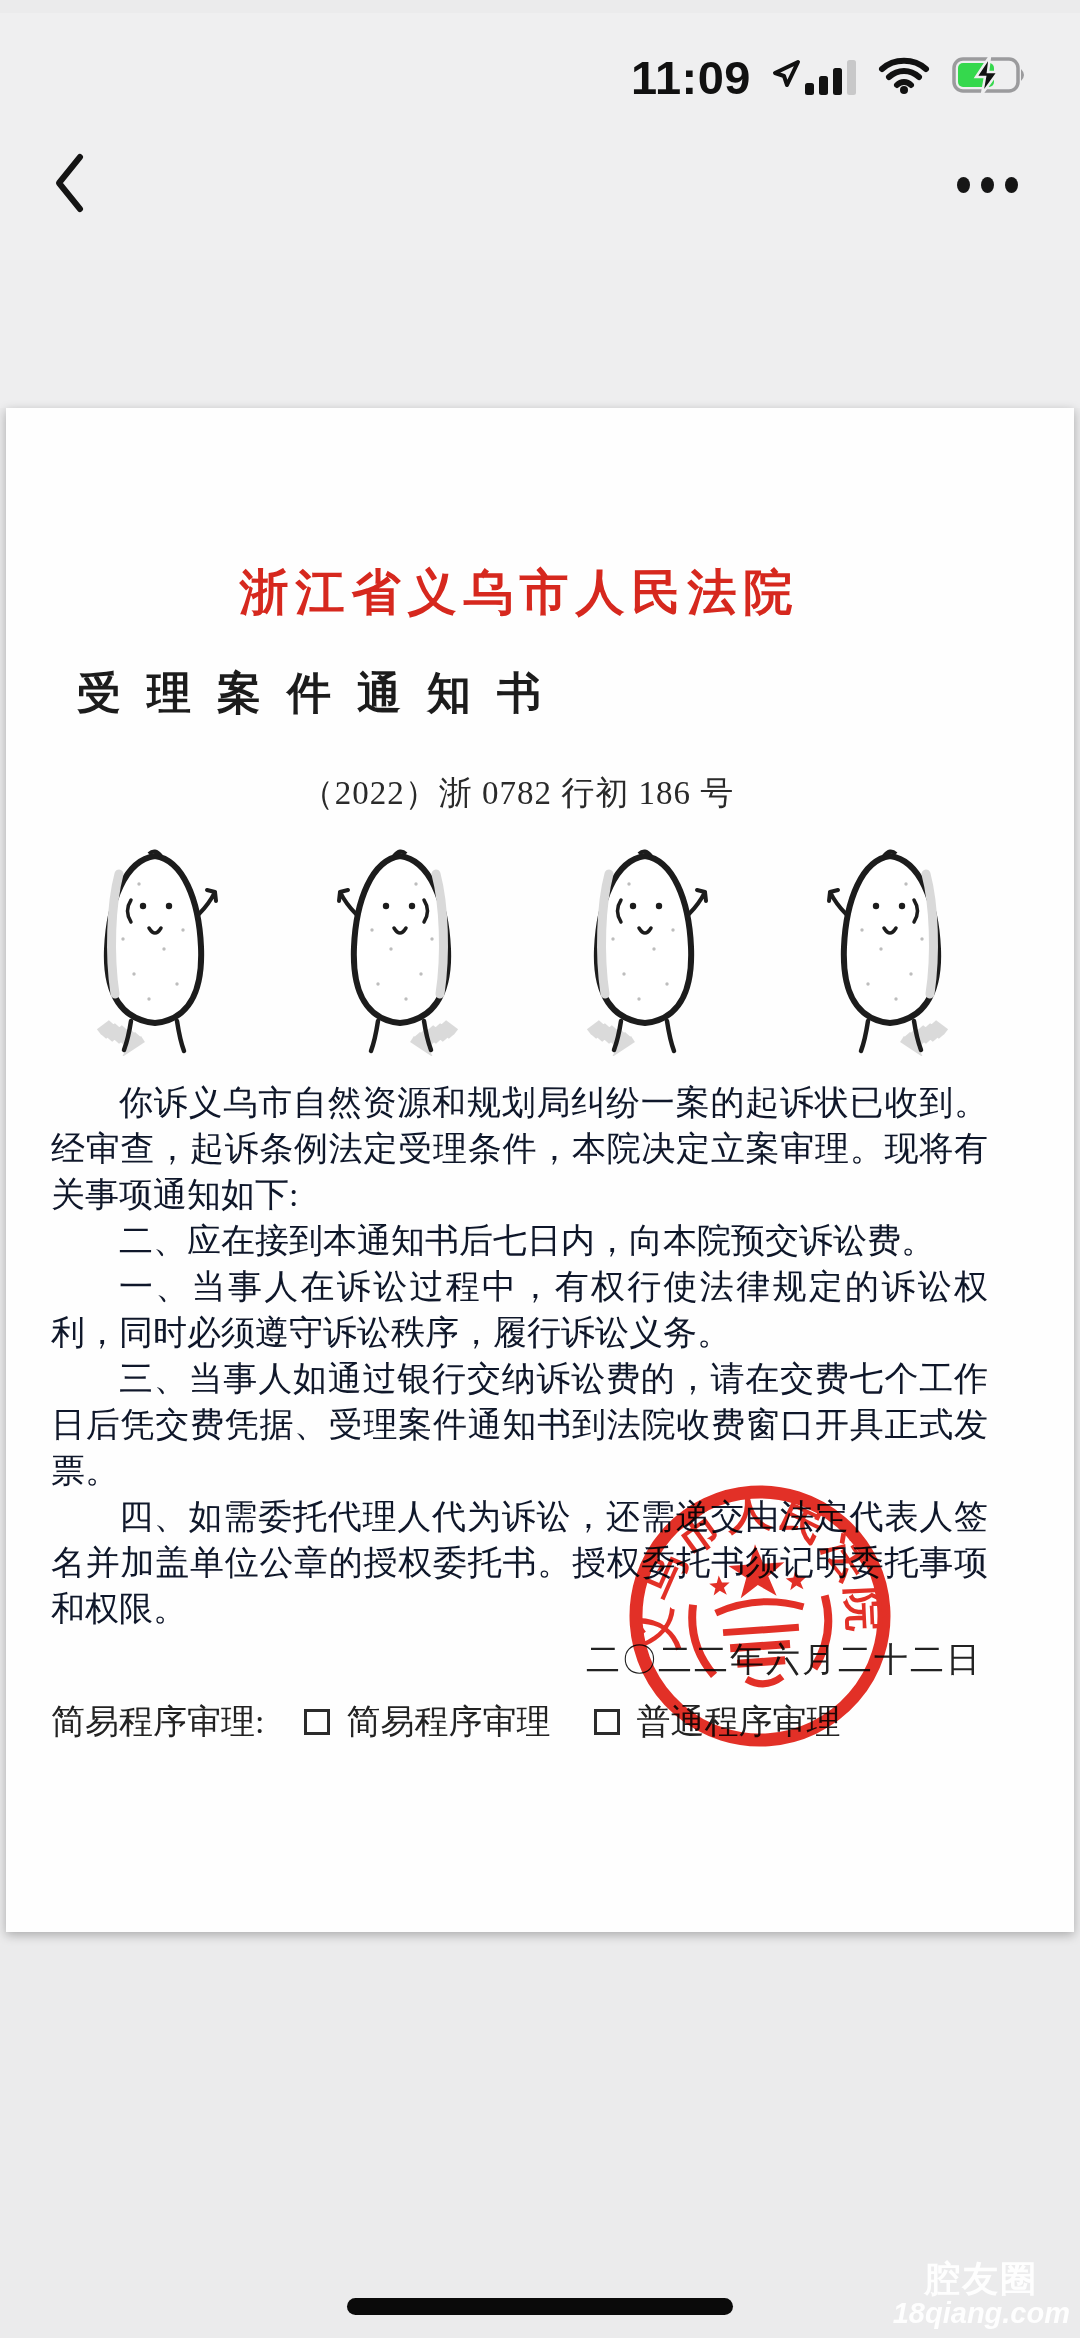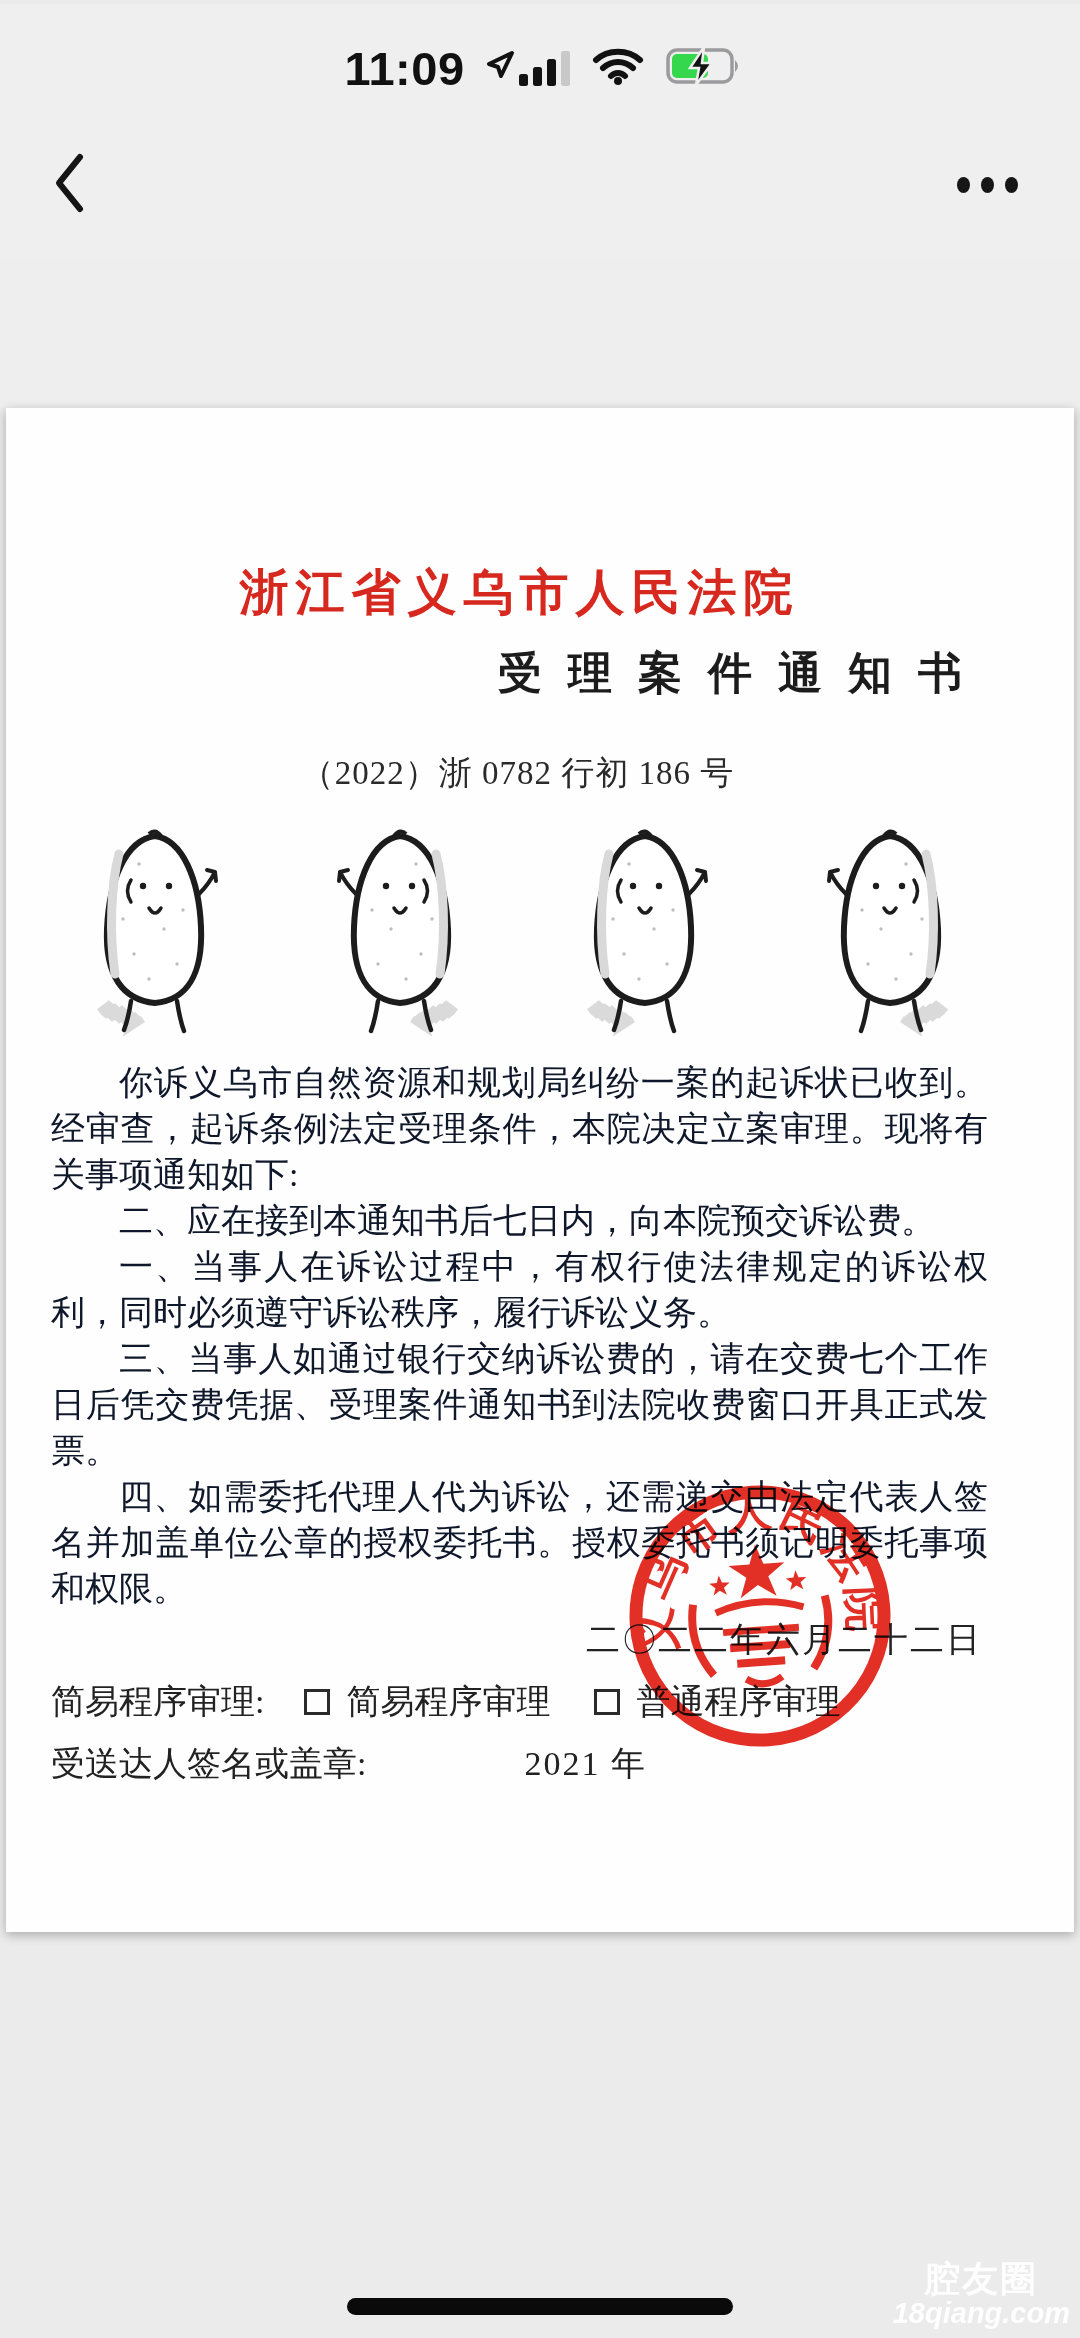--- a/index.html
+++ b/index.html
@@ -6,23 +6,23 @@
   html,body { width:1080px; height:2338px; }
   body {
     font-family:"Liberation Sans", sans-serif;
     background:#ebebec;
     position:relative;
     overflow:hidden;
     color:#1a1a1a;
   }
   
   .statusbar {
-    position:absolute; top:4px; left:0; width:1080px; height:110px;
+    position:absolute; top:13px; left:0; width:1080px; height:110px;
     background:#efeff0;
-    display:flex; align-items:center; justify-content:center;
+    display:flex; align-items:center; justify-content:flex-end;
     padding:18px 50px 0 58px;
   }
   .status-left { display:flex; align-items:center; gap:14px; }
   .status-time { font-size:47px; font-weight:700; letter-spacing:.5px; color:#111; }
   .status-right { display:flex; align-items:center; gap:22px; }
   .sig { display:flex; align-items:flex-end; gap:5px; height:36px; }
   .sig i { display:block; width:9px; border-radius:2.5px; background:#121212; }
   .sig i.dim { background:#c8c8c9; }
   
   .navbar {
@@ -40,21 +40,21 @@
     background:#fefefe;
     box-shadow:0 3px 10px rgba(0,0,0,.28);
     padding:152px 86px 0 45px;
   }
   .court-name {
     text-align:center; color:#d6281e;
     font-family:"Liberation Serif","DejaVu Serif",serif;
     font-size:49px; font-weight:700; letter-spacing:7px;
   }
   .doc-title {
-    text-align:right; color:#1c1c1c; margin-top:18px;
+    text-align:left; color:#1c1c1c; margin-top:38px;
     font-family:"Liberation Serif","DejaVu Serif",serif;
     font-size:44px; font-weight:700; letter-spacing:26px; text-indent:26px;
   }
   .case-number {
     text-align:center; margin-top:48px; padding-right:4px;
     font-family:"Liberation Serif","DejaVu Serif",serif;
     font-size:33px; color:#2a2a2a; letter-spacing:1px;
   }
   
   .potato-row {
@@ -261,24 +261,20 @@
   <div class="doc-date">二〇二二年六月二十二日</div>
 
   <div class="bottom-row">
     <span class="mode-label">简易程序审理:</span>
     <span class="checkbox"></span>
     <span class="opt">简易程序审理</span>
     <span class="checkbox"></span>
     <span class="opt">普通程序审理</span>
   </div>
 
-  <div class="bottom-row">
-    <span>受送达人签名或盖章:</span>
-    <span class="recipient-value">2021 年</span>
-  </div>
 
   <svg class="seal" viewBox="0 0 272 272">
     <g stroke="#e2251b" fill="none">
       <circle cx="136" cy="136" r="124" stroke-width="13"></circle>
     </g>
     <path id="sealArc" d="M 52 168 A 90 90 0 1 1 220 168" fill="none"></path>
     <text font-family="'Liberation Serif','DejaVu Serif',serif" font-size="44" font-weight="700" fill="#e2251b" letter-spacing="4">
       <textPath href="#sealArc" startOffset="4" textLength="338" lengthAdjust="spacingAndGlyphs">义乌市人民法院</textPath>
     </text>
 

